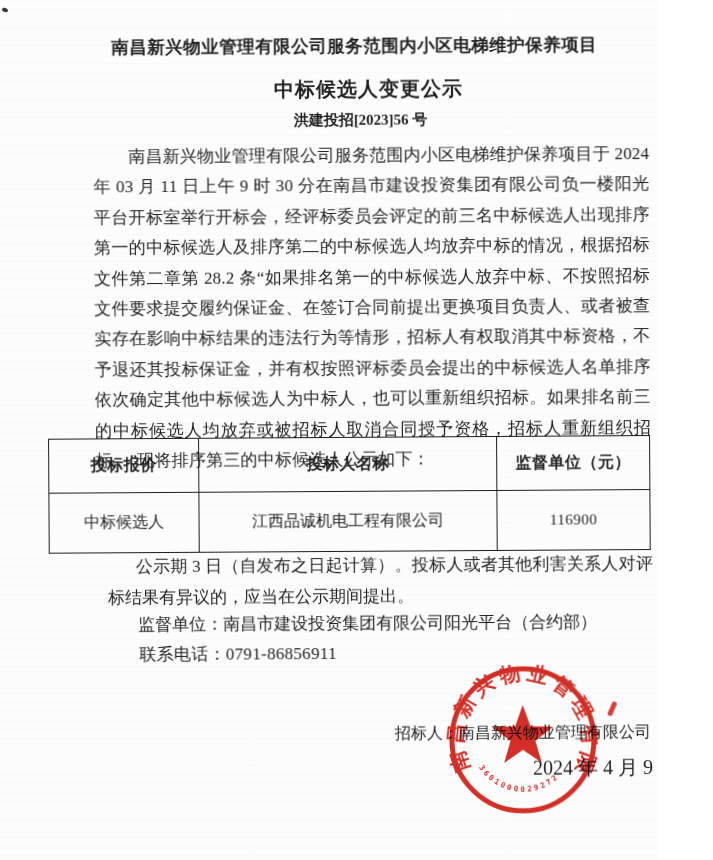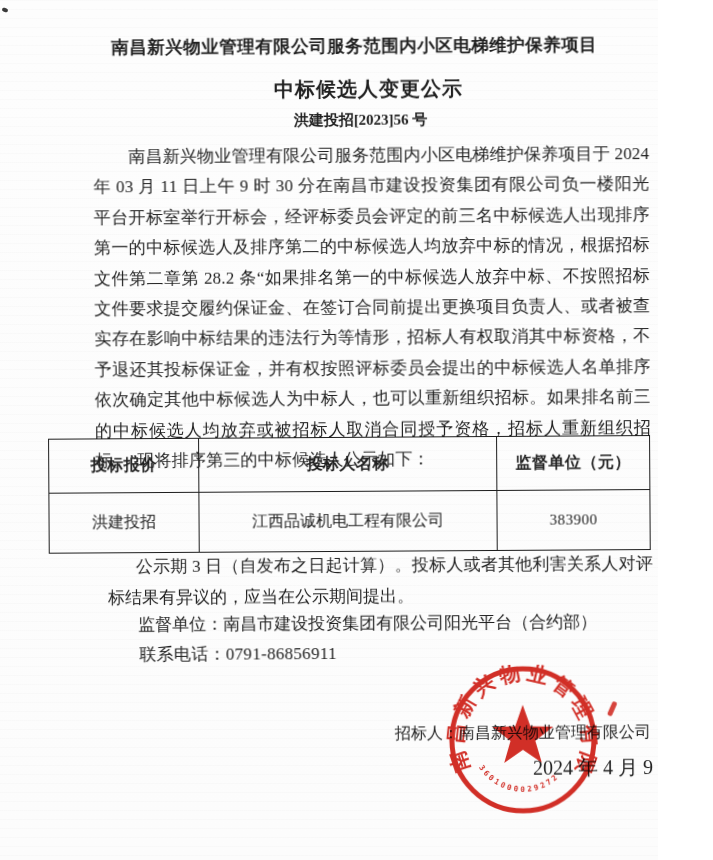--- a/index.html
+++ b/index.html
@@ -82,23 +82,23 @@
           <col style="width:298px">
           <col style="width:153px">
       </colgroup>
       <tbody>
           <tr>
         <th>投标报价</th>
         <th>投标人名称</th>
         <th>监督单位（元）</th>
       </tr>
       <tr>
-        <td>洪建投招</td>
+        <td>中标候选人</td>
         <td>江西品诚机电工程有限公司</td>
-        <td class="price">383900</td>
+        <td class="price">116900</td>
       </tr>
     </tbody>
       </table>
 
     <p class="notice">公示期 3 日（自发布之日起计算）。投标人或者其他利害关系人对评标结果有异议的，应当在公示期间提出。</p>
     <div class="sup">监督单位：南昌市建设投资集团有限公司阳光平台（合约部）</div>
     <div class="phone">联系电话：0791-86856911</div>
 
     <div class="tenderer">招标人：南昌新兴物业管理有限公司</div>
     <div class="date">2024 年 4 月 9 日</div>

